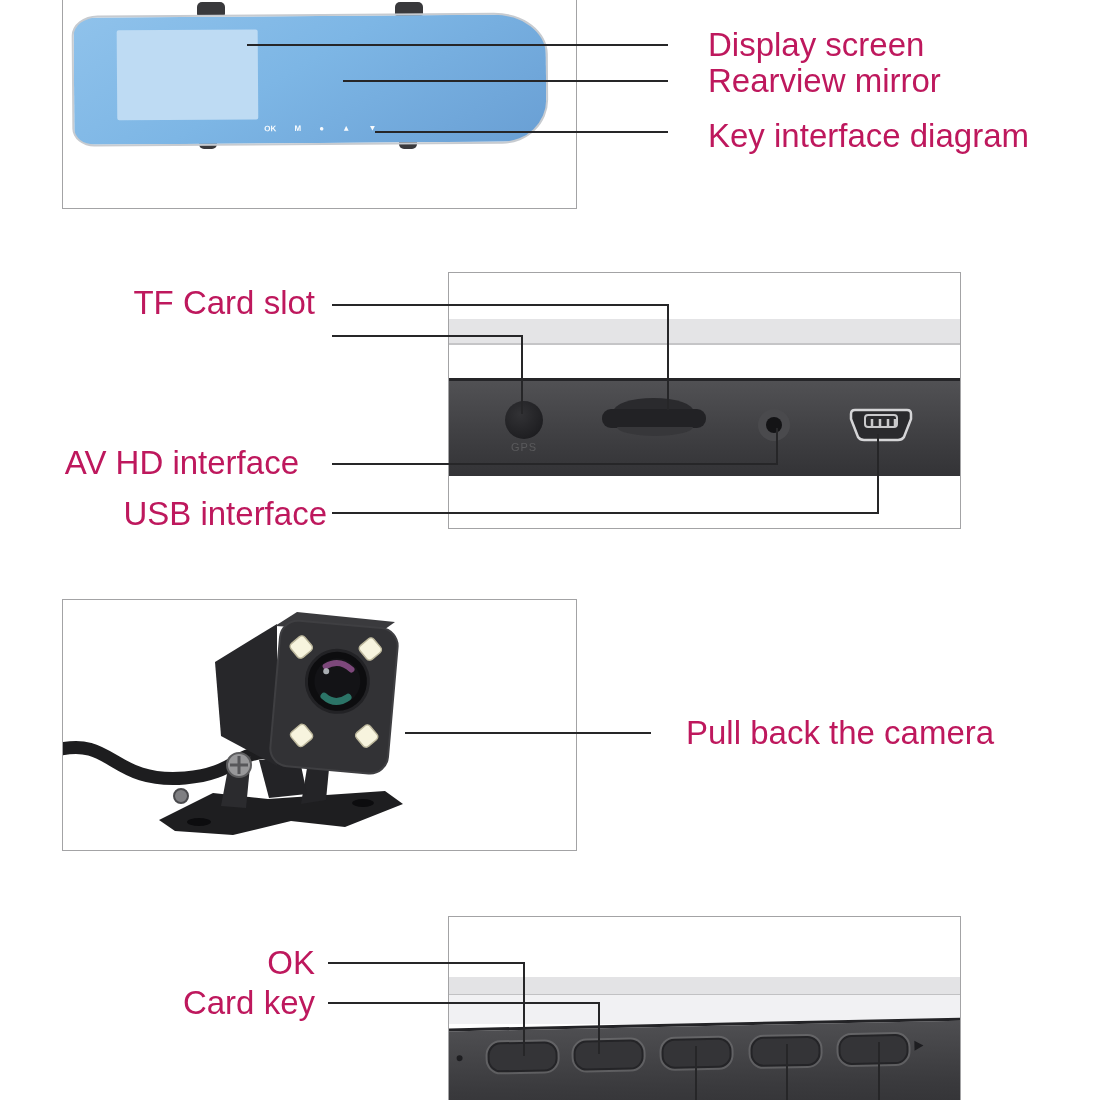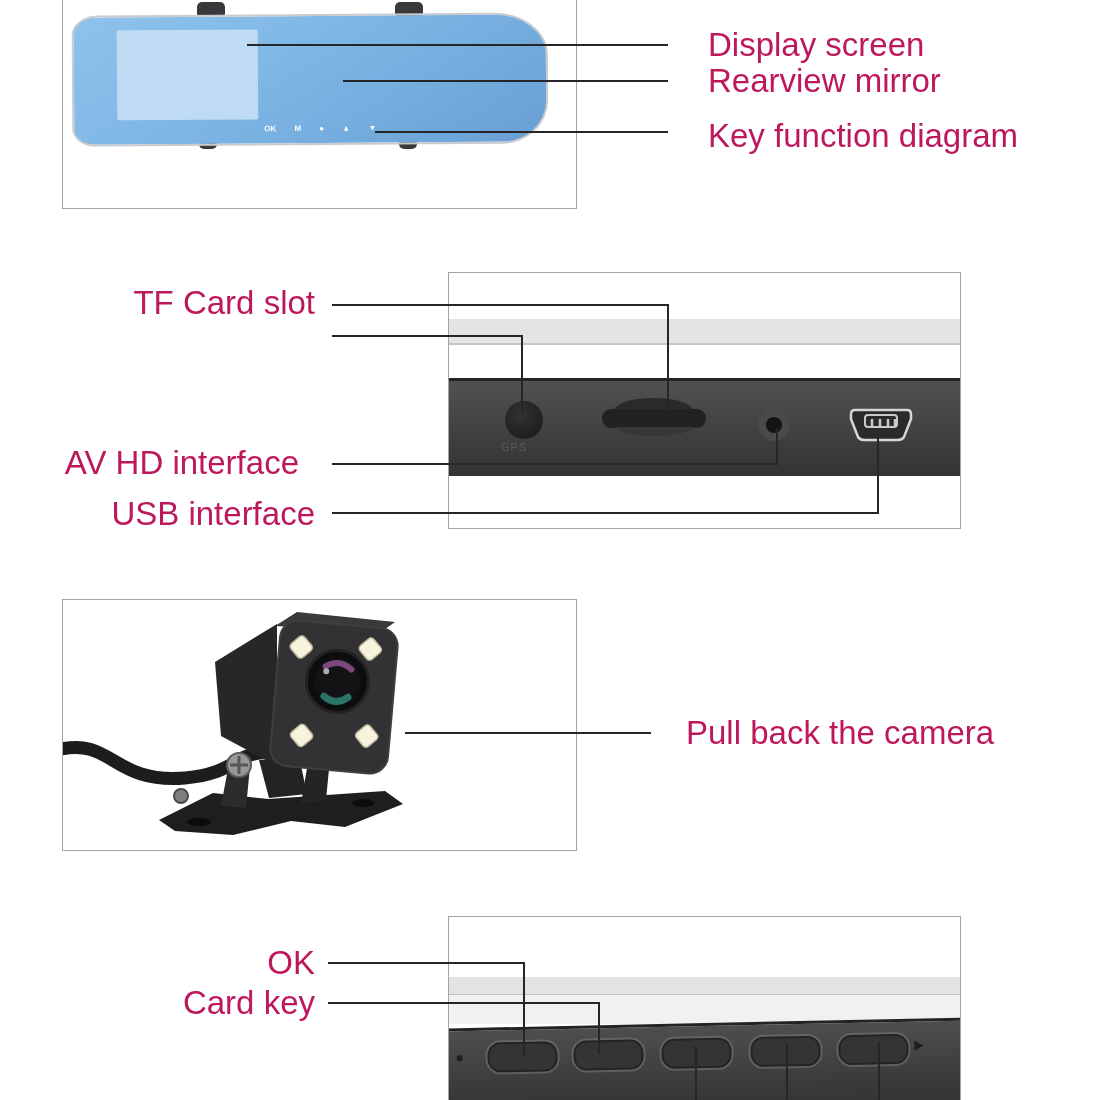--- a/index.html
+++ b/index.html
@@ -25,21 +25,21 @@
   .stub{position:absolute;width:18px;height:11px;background:#3a3a3d;border-radius:0 0 5px 5px;z-index:2;}
 
   
   .box-ports{left:448px;top:272px;width:511px;height:255px;overflow:hidden;}
   .glassband{position:absolute;left:0;top:46px;width:511px;height:24px;background:#e4e4e6;border-bottom:2px solid #c5c5c7;}
   .bezel2{position:absolute;left:0;top:105px;width:511px;height:95px;
           background:linear-gradient(180deg,#515154 0%,#404043 55%,#333336 100%);
           border-top:3px solid #252528;}
   .gpsport{position:absolute;left:56px;top:20px;width:38px;height:38px;border-radius:50%;
            background:radial-gradient(circle at 40% 35%,#323235,#1e1e21 75%);}
-  .gpsmark{position:absolute;left:52px;top:60px;width:46px;text-align:left;font-size:11px;
+  .gpsmark{position:absolute;left:52px;top:60px;width:46px;text-align:center;font-size:11px;
            color:#5a5a5c;letter-spacing:1px;}
   .tfbump{position:absolute;left:164px;top:17px;width:81px;height:14px;background:#2a2a2d;
           border-radius:50% 50% 0 0 / 100% 100% 0 0;}
   .tfbar{position:absolute;left:153px;top:28px;width:104px;height:19px;background:#222225;border-radius:9px;}
   .tfshadow{position:absolute;left:168px;top:46px;width:76px;height:9px;background:#37373a;
             border-radius:0 0 50% 50% / 0 0 100% 100%;}
   .avport{position:absolute;left:309px;top:28px;width:32px;height:32px;border-radius:50%;background:#4a4a4d;}
   .avhole{position:absolute;left:8px;top:8px;width:16px;height:16px;border-radius:50%;background:#141416;}
   .usbsvg{position:absolute;left:400px;top:26px;}
 
@@ -83,21 +83,21 @@
 
   <div class="stub" style="left:199px;top:138px;"></div>
   <div class="stub" style="left:399px;top:138px;"></div>
 
   <div class="hline" style="left:247px;top:44px;width:421px;"></div>
   <div class="hline" style="left:343px;top:80px;width:325px;"></div>
   <div class="hline" style="left:375px;top:131px;width:293px;"></div>
 
   <div class="lbl" style="left:708px;top:26px;">Display screen</div>
   <div class="lbl" style="left:708px;top:62px;">Rearview mirror</div>
-  <div class="lbl" style="left:708px;top:117px;">Key function diagram</div>
+  <div class="lbl" style="left:708px;top:117px;">Key interface diagram</div>
 
   <div class="box box-ports">
     <div class="glassband"></div>
     <div class="bezel2">
       <div class="gpsport"></div>
       <div class="gpsmark">GPS</div>
       <div class="tfbump"></div>
       <div class="tfbar"></div>
       <div class="tfshadow"></div>
       <div class="avport">
@@ -115,21 +115,21 @@
   <div class="vline" style="left:667px;top:304px;height:106px;"></div>
   <div class="hline" style="left:332px;top:335px;width:191px;"></div>
   <div class="vline" style="left:521px;top:335px;height:79px;"></div>
   <div class="hline" style="left:332px;top:463px;width:446px;"></div>
   <div class="vline" style="left:776px;top:428px;height:37px;"></div>
   <div class="hline" style="left:332px;top:512px;width:547px;"></div>
   <div class="vline" style="left:877px;top:434px;height:80px;"></div>
 
   <div class="lbl r" style="left:60px;top:284px;width:255px;">TF Card slot</div>
   <div class="lbl r" style="left:44px;top:444px;width:255px;">AV HD interface</div>
-  <div class="lbl r" style="left:60px;top:495px;width:255px;">USB interface</div>
+  <div class="lbl r" style="left:72px;top:495px;width:255px;">USB interface</div>
 
   <div class="box box-cam">
     <svg class="camsvg" width="513" height="250" viewBox="0 0 513 250">
       <path d="M-6 150 C 50 136, 48 184, 122 178 C 176 173, 168 152, 210 152" fill="none" stroke="#1d1d1f" stroke-width="13" stroke-linecap="round"></path>
       <path d="M96 220 L150 193 L205 199 L322 191 L340 204 L282 227 L228 221 L170 235 L112 231 Z" fill="#1e1e20"></path>
       <ellipse cx="300" cy="203" rx="11" ry="4" fill="#0c0c0e"></ellipse>
       <ellipse cx="136" cy="222" rx="12" ry="4" fill="#0c0c0e"></ellipse>
       <path d="M158 206 L167 158 L188 156 L183 208 Z" fill="#2b2b2e"></path>
       <path d="M238 204 L247 150 L268 148 L263 200 Z" fill="#242427"></path>
       <path d="M196 160 L236 156 L244 194 L206 198 Z" fill="#232326"></path>

